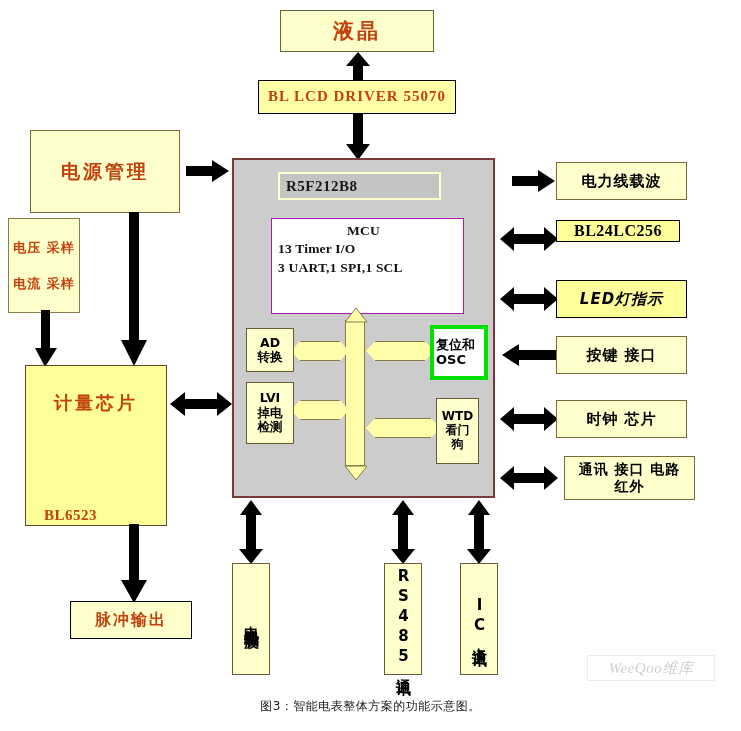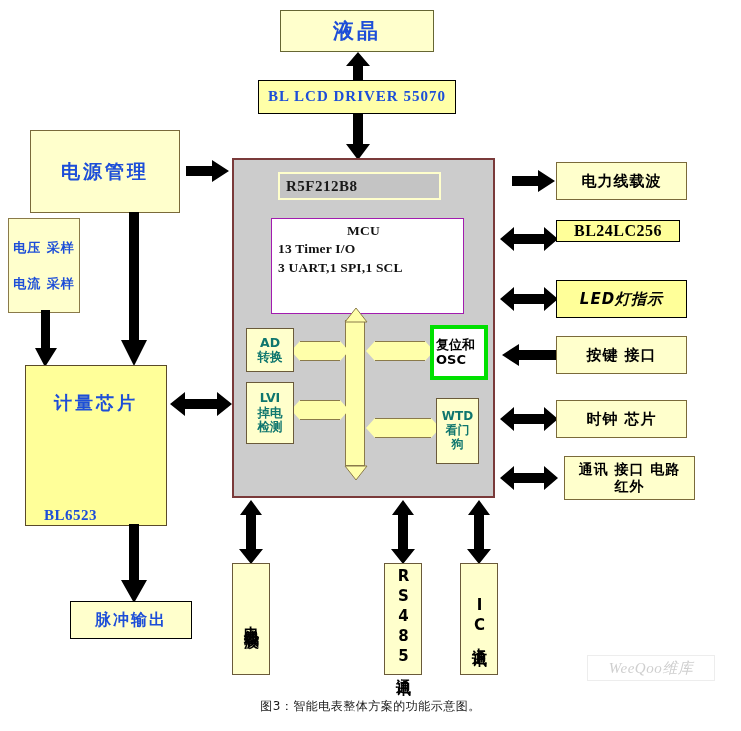--- a/index.html
+++ b/index.html
@@ -22,21 +22,21 @@
   }
   .box {
     position: absolute;
     box-sizing: border-box;
     background: #ffffcc;
     border: 1px solid #000000;
     display: flex;
     align-items: center;
     justify-content: center;
     text-align: center;
-    color: #1d4ed8;
+    color: #c2410c;
     line-height: 1.18;
   }
   .cn { font-family: "DejaVu Sans", "Liberation Sans", sans-serif; font-weight: bold; }
   .mono-ish { font-family: "Liberation Serif", "DejaVu Serif", serif; font-weight: bold; letter-spacing: 0.5px; }
 
   
   #lcd-box {
     left: 280px; top: 10px; width: 154px; height: 42px;
     font-size: 21px; letter-spacing: 3px;
     border-color: #666633;
@@ -126,21 +126,21 @@
     position: absolute;
     box-sizing: border-box;
     background: #ffffcc;
     border: 1px solid #6a5a3a;
     display: flex;
     flex-direction: column;
     align-items: center;
     justify-content: center;
     font-size: 12.5px;
     line-height: 1.16;
-    color: #0f766e;
+    color: #000000;
     text-align: right;
   }
   #sub-ad   { left: 12px;  top: 168px; width: 48px; height: 44px; }
   #sub-lvi  { left: 12px;  top: 222px; width: 48px; height: 62px; }
   #sub-wtd  { left: 202px; top: 238px; width: 43px; height: 66px; font-size: 12px; }
 
   #sub-reset {
     position: absolute;
     left: 196px; top: 165px; width: 58px; height: 55px;
     background: #ffffff;

